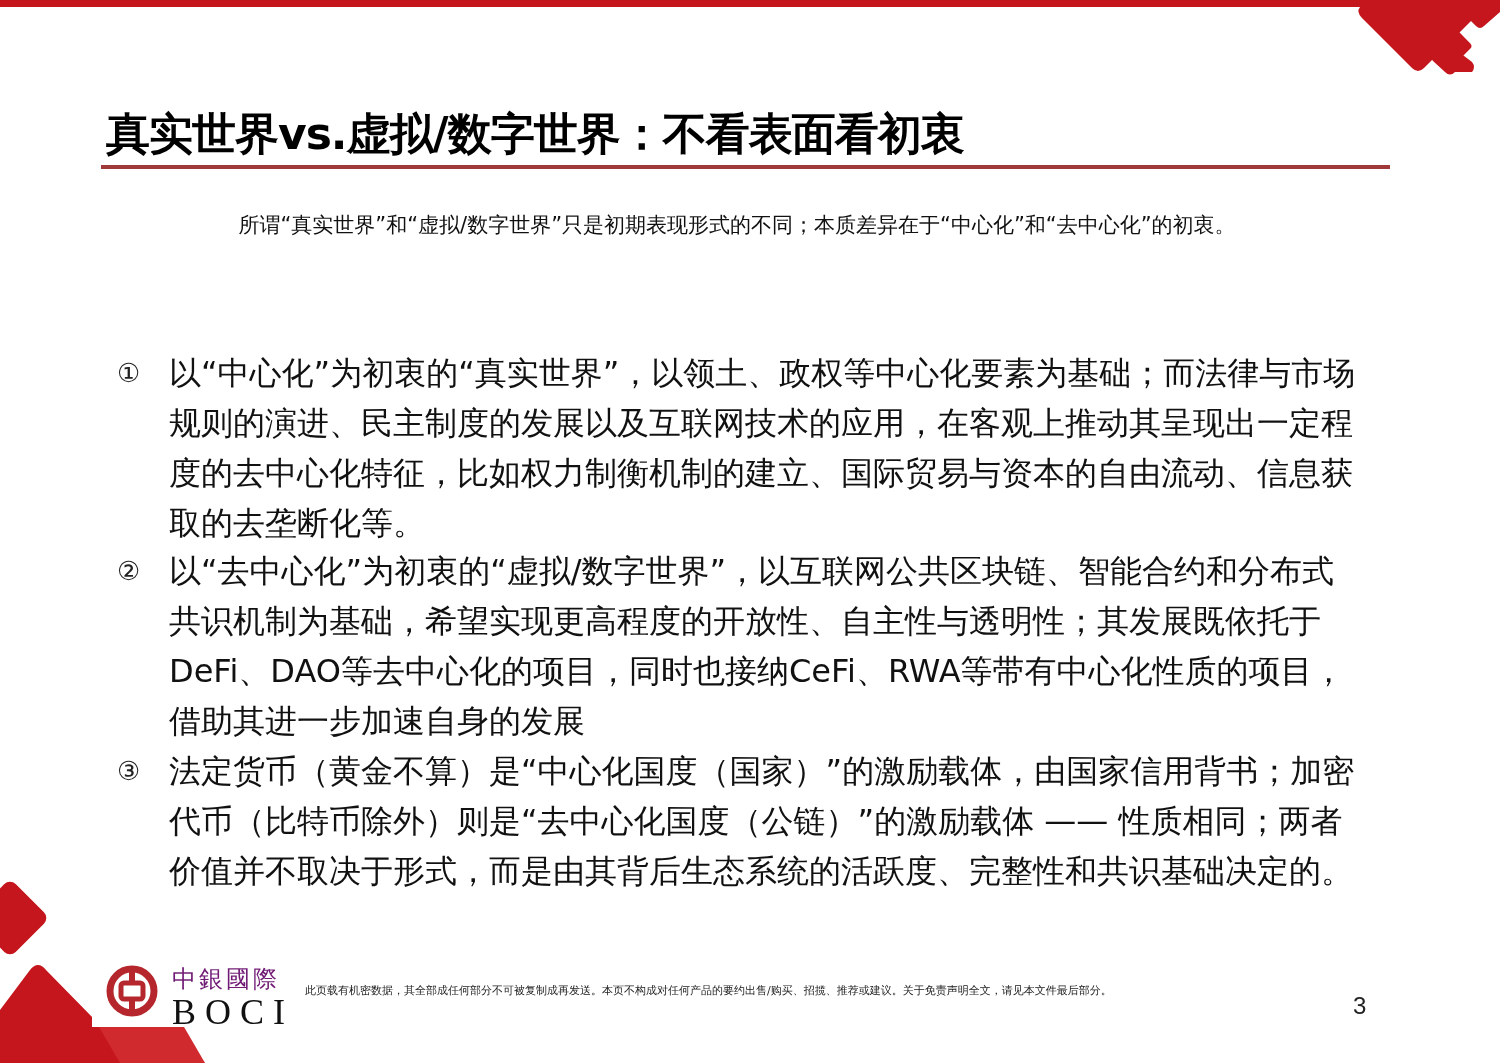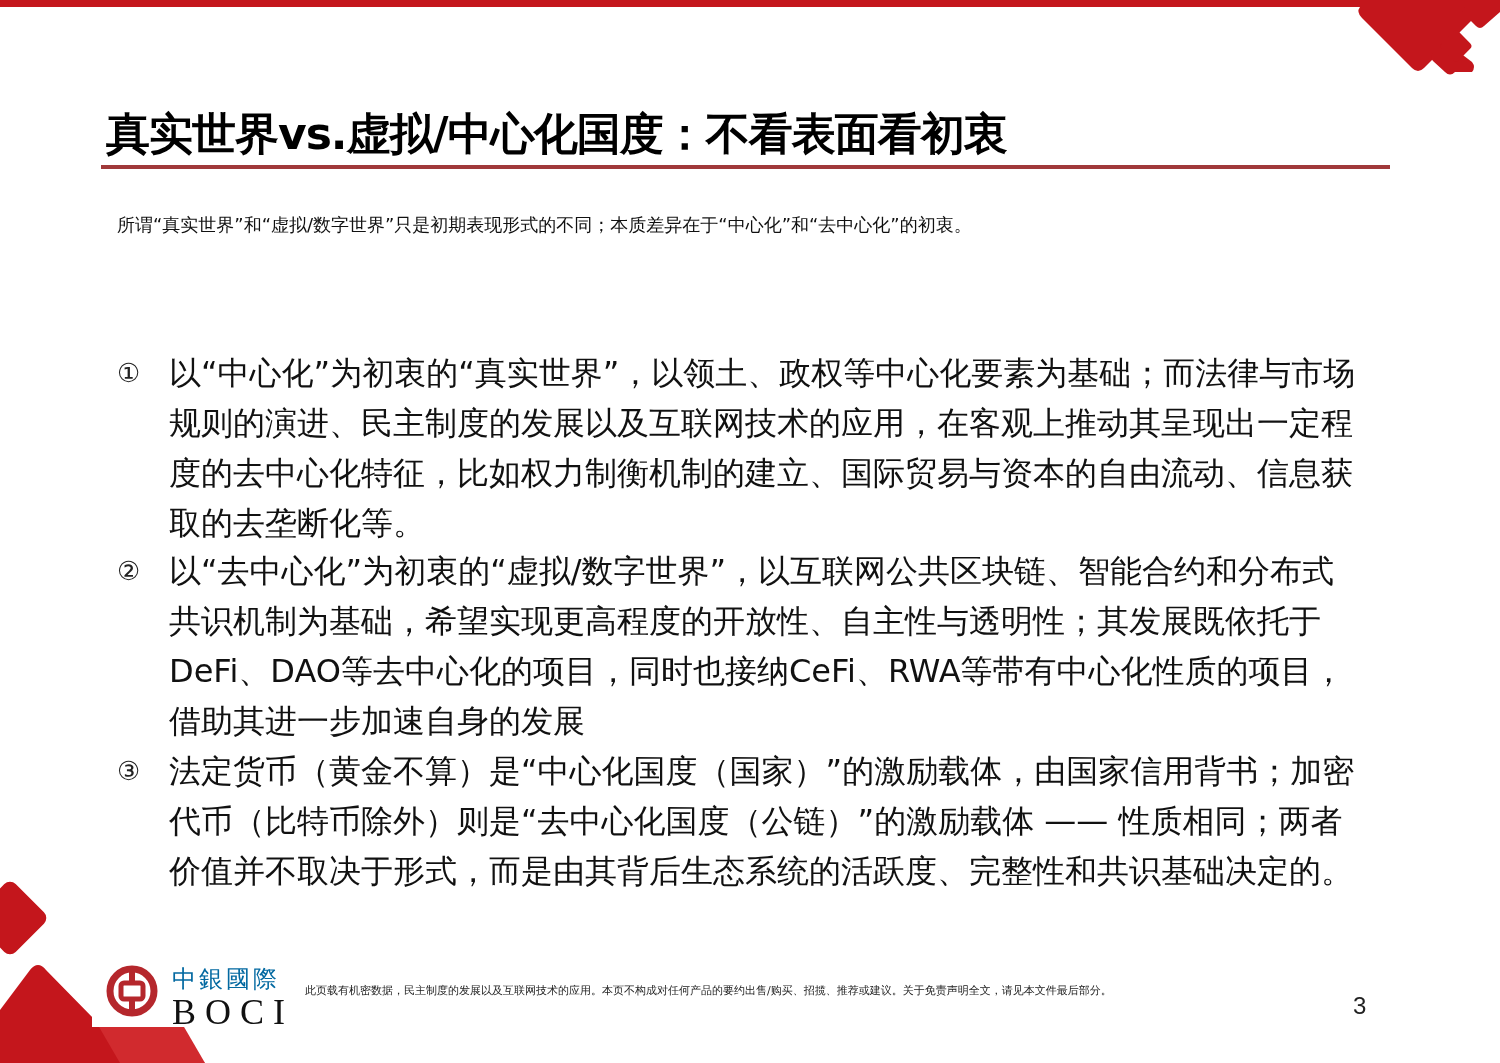--- a/index.html
+++ b/index.html
@@ -17,42 +17,42 @@
     position: absolute; left: 106px; top: 104px;
     font-family: "DejaVu Sans", sans-serif;
     font-weight: bold; font-size: 44px; line-height: 60px;
     letter-spacing: -1px; color: #000;
     white-space: nowrap;
   }
   .title-rule { position: absolute; left: 101px; top: 165px; width: 1289px; height: 4px; background: #A0393A; }
 
   .intro {
     position: absolute; left: 117px; top: 200px; width: 1240px;
-    font-size: 18px; line-height: 50px; color: #111;
+    font-size: 21px; line-height: 50px; color: #111; text-align: center;
   }
   .item { position: absolute; left: 117px; width: 1250px; }
   .item .num {
     position: absolute; left: 0; top: 0; width: 40px;
     font-size: 26px; line-height: 50px; color: #222;
   }
   .item .txt {
     position: absolute; left: 52px; top: 0; width: 1192px;
     font-size: 32px; line-height: 50px; color: #111;
   }
   #item-1 { top: 348px; }
   #item-2 { top: 546px; }
   #item-3 { top: 746px; }
 
   .logo-box {
     position: absolute; left: 92px; top: 945px; width: 200px; height: 82px; background: #fff;
   }
   .logo-mark { position: absolute; left: 14px; top: 20px; width: 52px; height: 52px; }
   .logo-cn {
     position: absolute; left: 80px; top: 18px;
-    font-family: "DejaVu Serif", serif; font-size: 24px; letter-spacing: 3px; color: #0369a1; white-space: nowrap;
+    font-family: "DejaVu Serif", serif; font-size: 24px; letter-spacing: 3px; color: #701a75; white-space: nowrap;
   }
   .logo-en {
     position: absolute; left: 80px; top: 46px;
     font-family: "Liberation Serif", serif; font-size: 36px; letter-spacing: 9px; color: #111; white-space: nowrap;
   }
   .disclaimer {
     position: absolute; left: 305px; top: 983px;
     font-family: "DejaVu Serif", serif; font-size: 11px; color: #222; white-space: nowrap;
   }
   .page-num {
@@ -65,21 +65,21 @@
 
 <div class="top-bar"></div>
 
 <svg class="corner-tr" viewBox="0 0 1500 100">
   <path d="M1360 7 L1480 7 L1478 14 L1424 68 Q1418 74 1412 68 L1362 18 Q1356 12 1360 7 Z" fill="#C4161C"></path>
   <path d="M1465 7 L1500 7 L1500 12 L1484 26 Q1480 30 1476 26 L1462 12 Z" fill="#C4161C"></path>
   <path d="M1441 46 Q1446 41 1451 46 L1472 62 Q1476 67 1472 72 L1455 72 Q1450 77 1445 72 L1433 61 Q1429 57 1433 53 Z" fill="#C4161C"></path>
   <rect x="1444" y="34" width="24" height="24" rx="4" transform="rotate(45 1456 46)" fill="#C4161C"></rect>
 </svg>
 
-<div class="title">真实世界vs.虚拟/中心化国度：不看表面看初衷</div>
+<div class="title">真实世界vs.虚拟/数字世界：不看表面看初衷</div>
 <div class="title-rule"></div>
 
 <div class="intro">所谓“真实世界”和“虚拟/数字世界”只是初期表现形式的不同；本质差异在于“中心化”和“去中心化”的初衷。</div>
 
 <div class="item" id="item-1">
   <span class="num">①</span>
   <div class="txt">以“中心化”为初衷的“真实世界”，以领土、政权等中心化要素为基础；而法律与市场规则的演进、民主制度的发展以及互联网技术的应用，在客观上推动其呈现出一定程度的去中心化特征，比如权力制衡机制的建立、国际贸易与资本的自由流动、信息获取的去垄断化等。</div>
 </div>
 <div class="item" id="item-2">
   <span class="num">②</span>
@@ -100,14 +100,14 @@
   <svg class="logo-mark" viewBox="0 0 52 52">
     <circle cx="26" cy="26" r="22" fill="none" stroke="#B5272C" stroke-width="7"></circle>
     <rect x="15" y="18" width="22" height="16" rx="3" fill="none" stroke="#B5272C" stroke-width="5"></rect>
     <rect x="23" y="4" width="6" height="14" fill="#B5272C"></rect>
     <rect x="23" y="34" width="6" height="14" fill="#B5272C"></rect>
   </svg>
   <div class="logo-cn">中銀國際</div>
   <div class="logo-en">BOCI</div>
 </div>
 
-<div class="disclaimer">此页载有机密数据，民主制度的发展以及互联网技术的应用。本页不构成对任何产品的要约出售/购买、招揽、推荐或建议。关于免责声明全文，请见本文件最后部分。</div>
+<div class="disclaimer">此页载有机密数据，其全部成任何部分不可被复制成再发送。本页不构成对任何产品的要约出售/购买、招揽、推荐或建议。关于免责声明全文，请见本文件最后部分。</div>
 <div class="page-num">3</div>
 
 </body></html>

